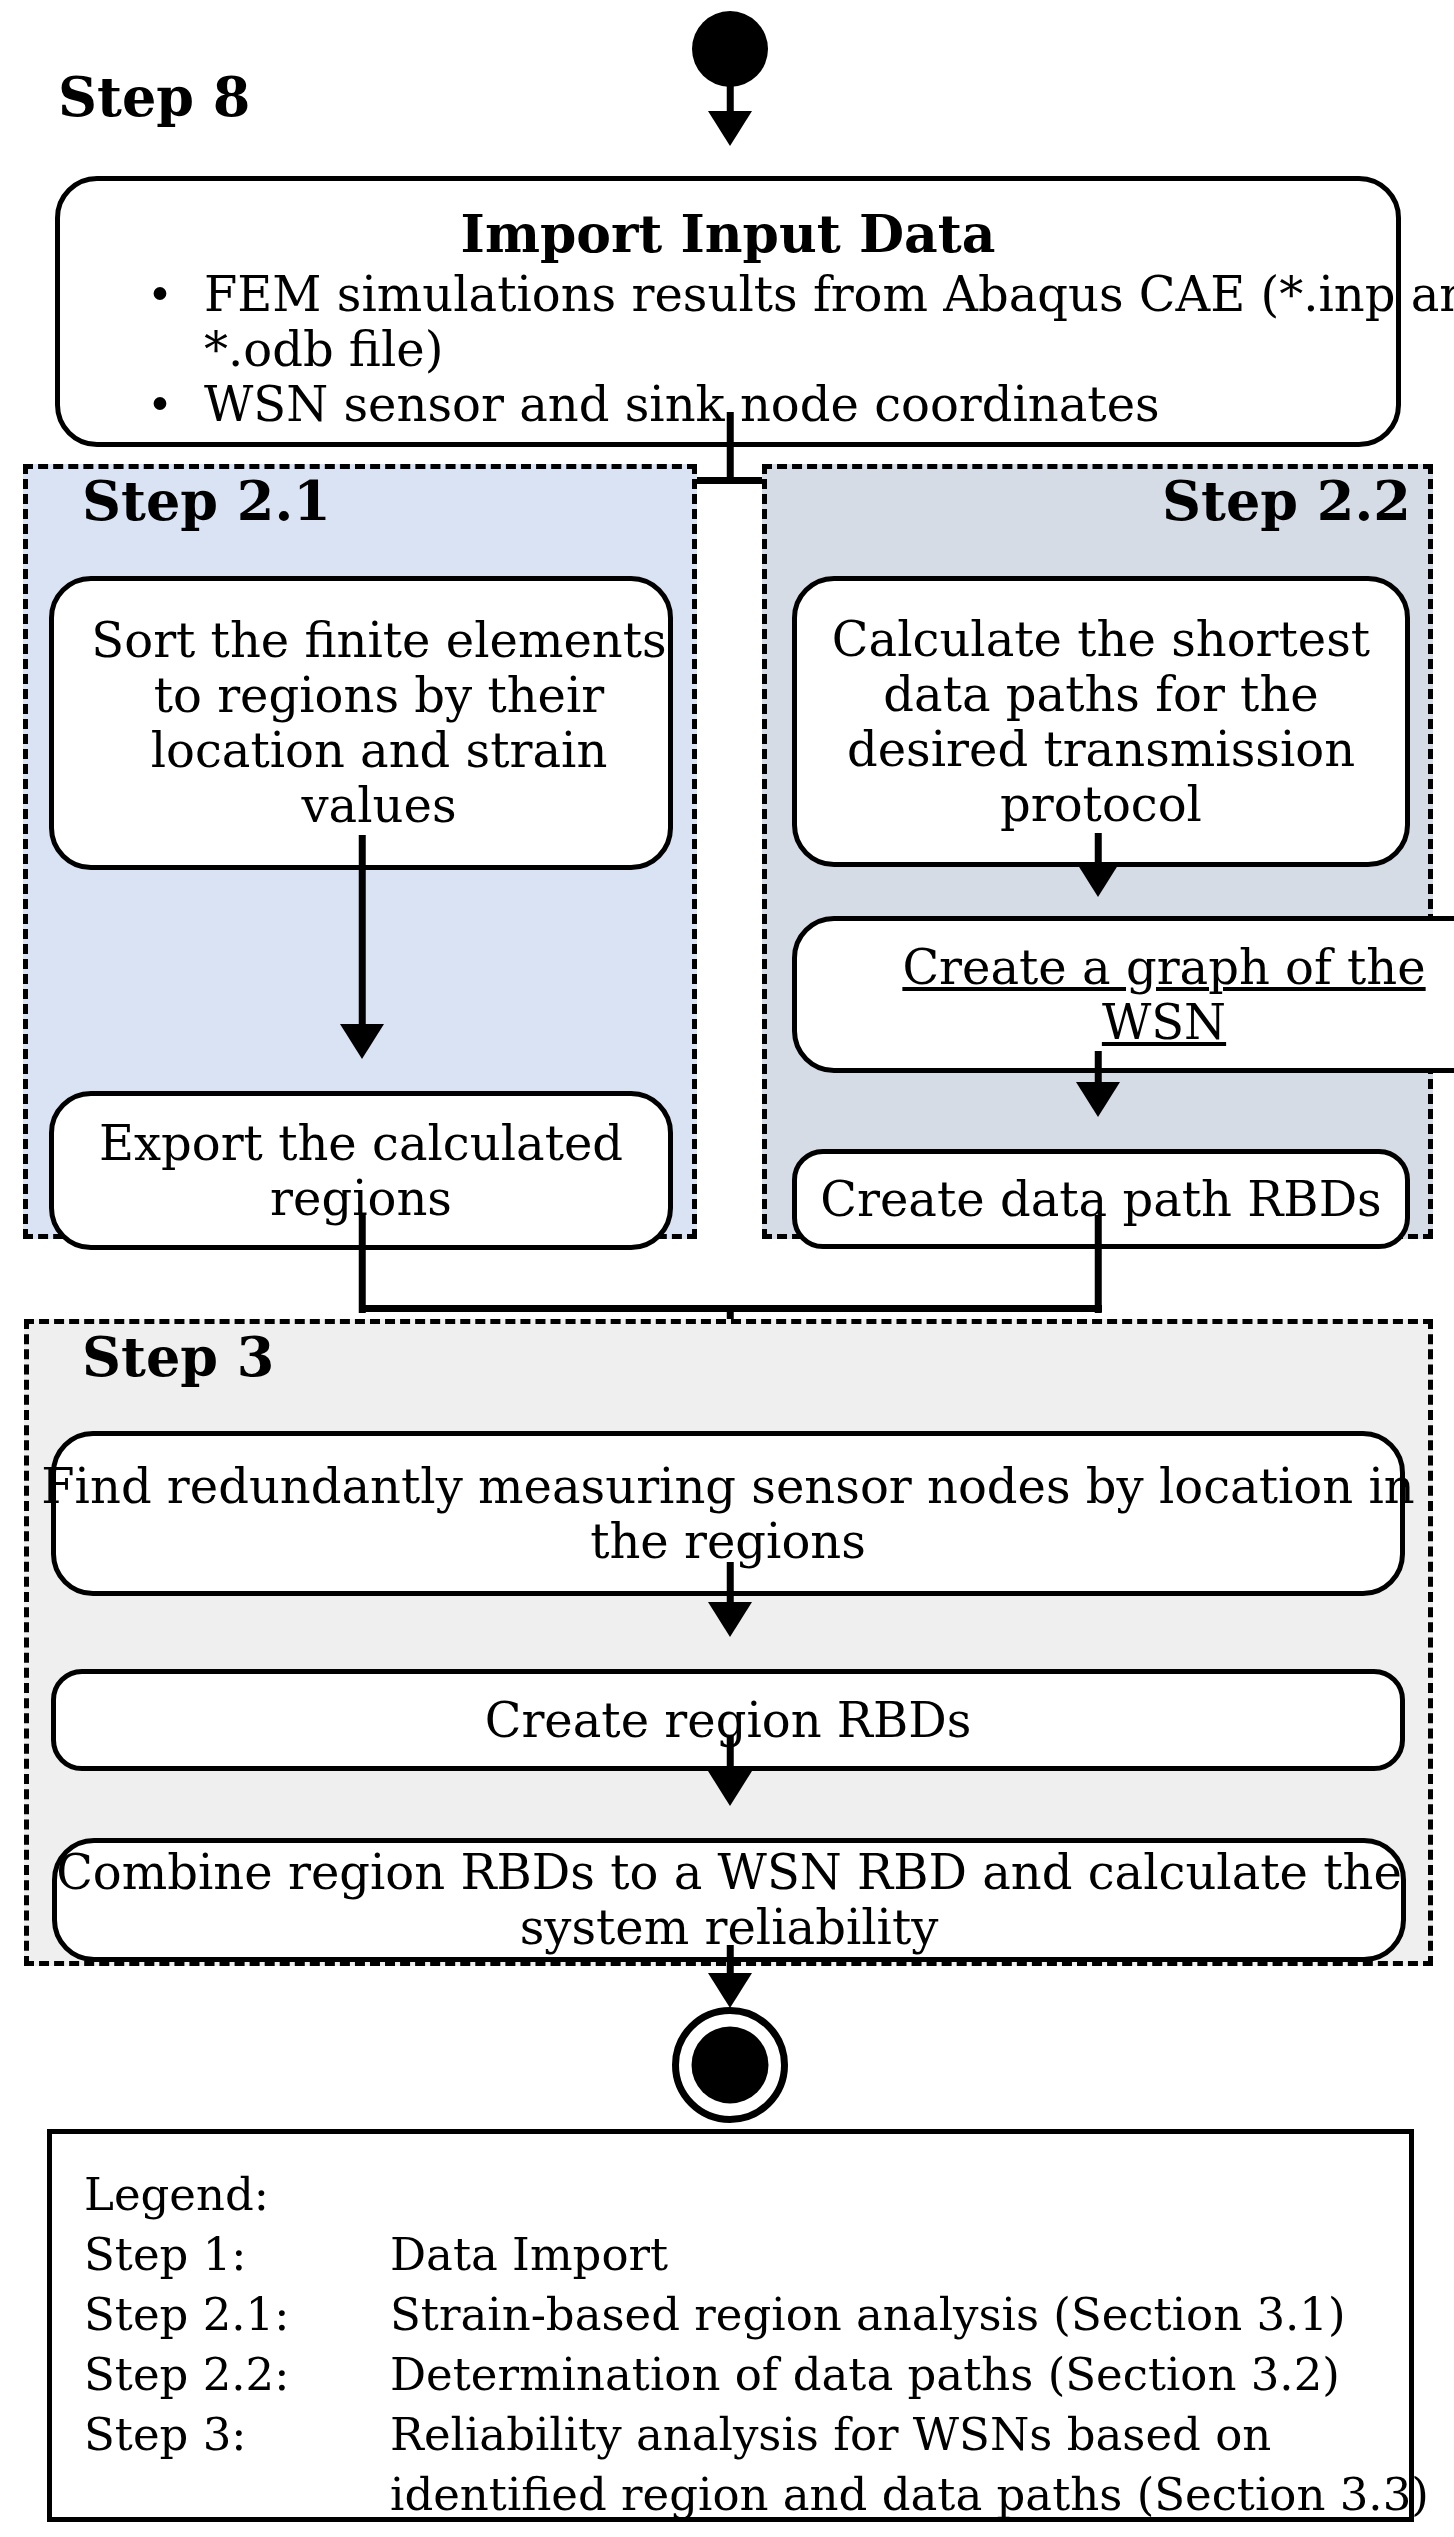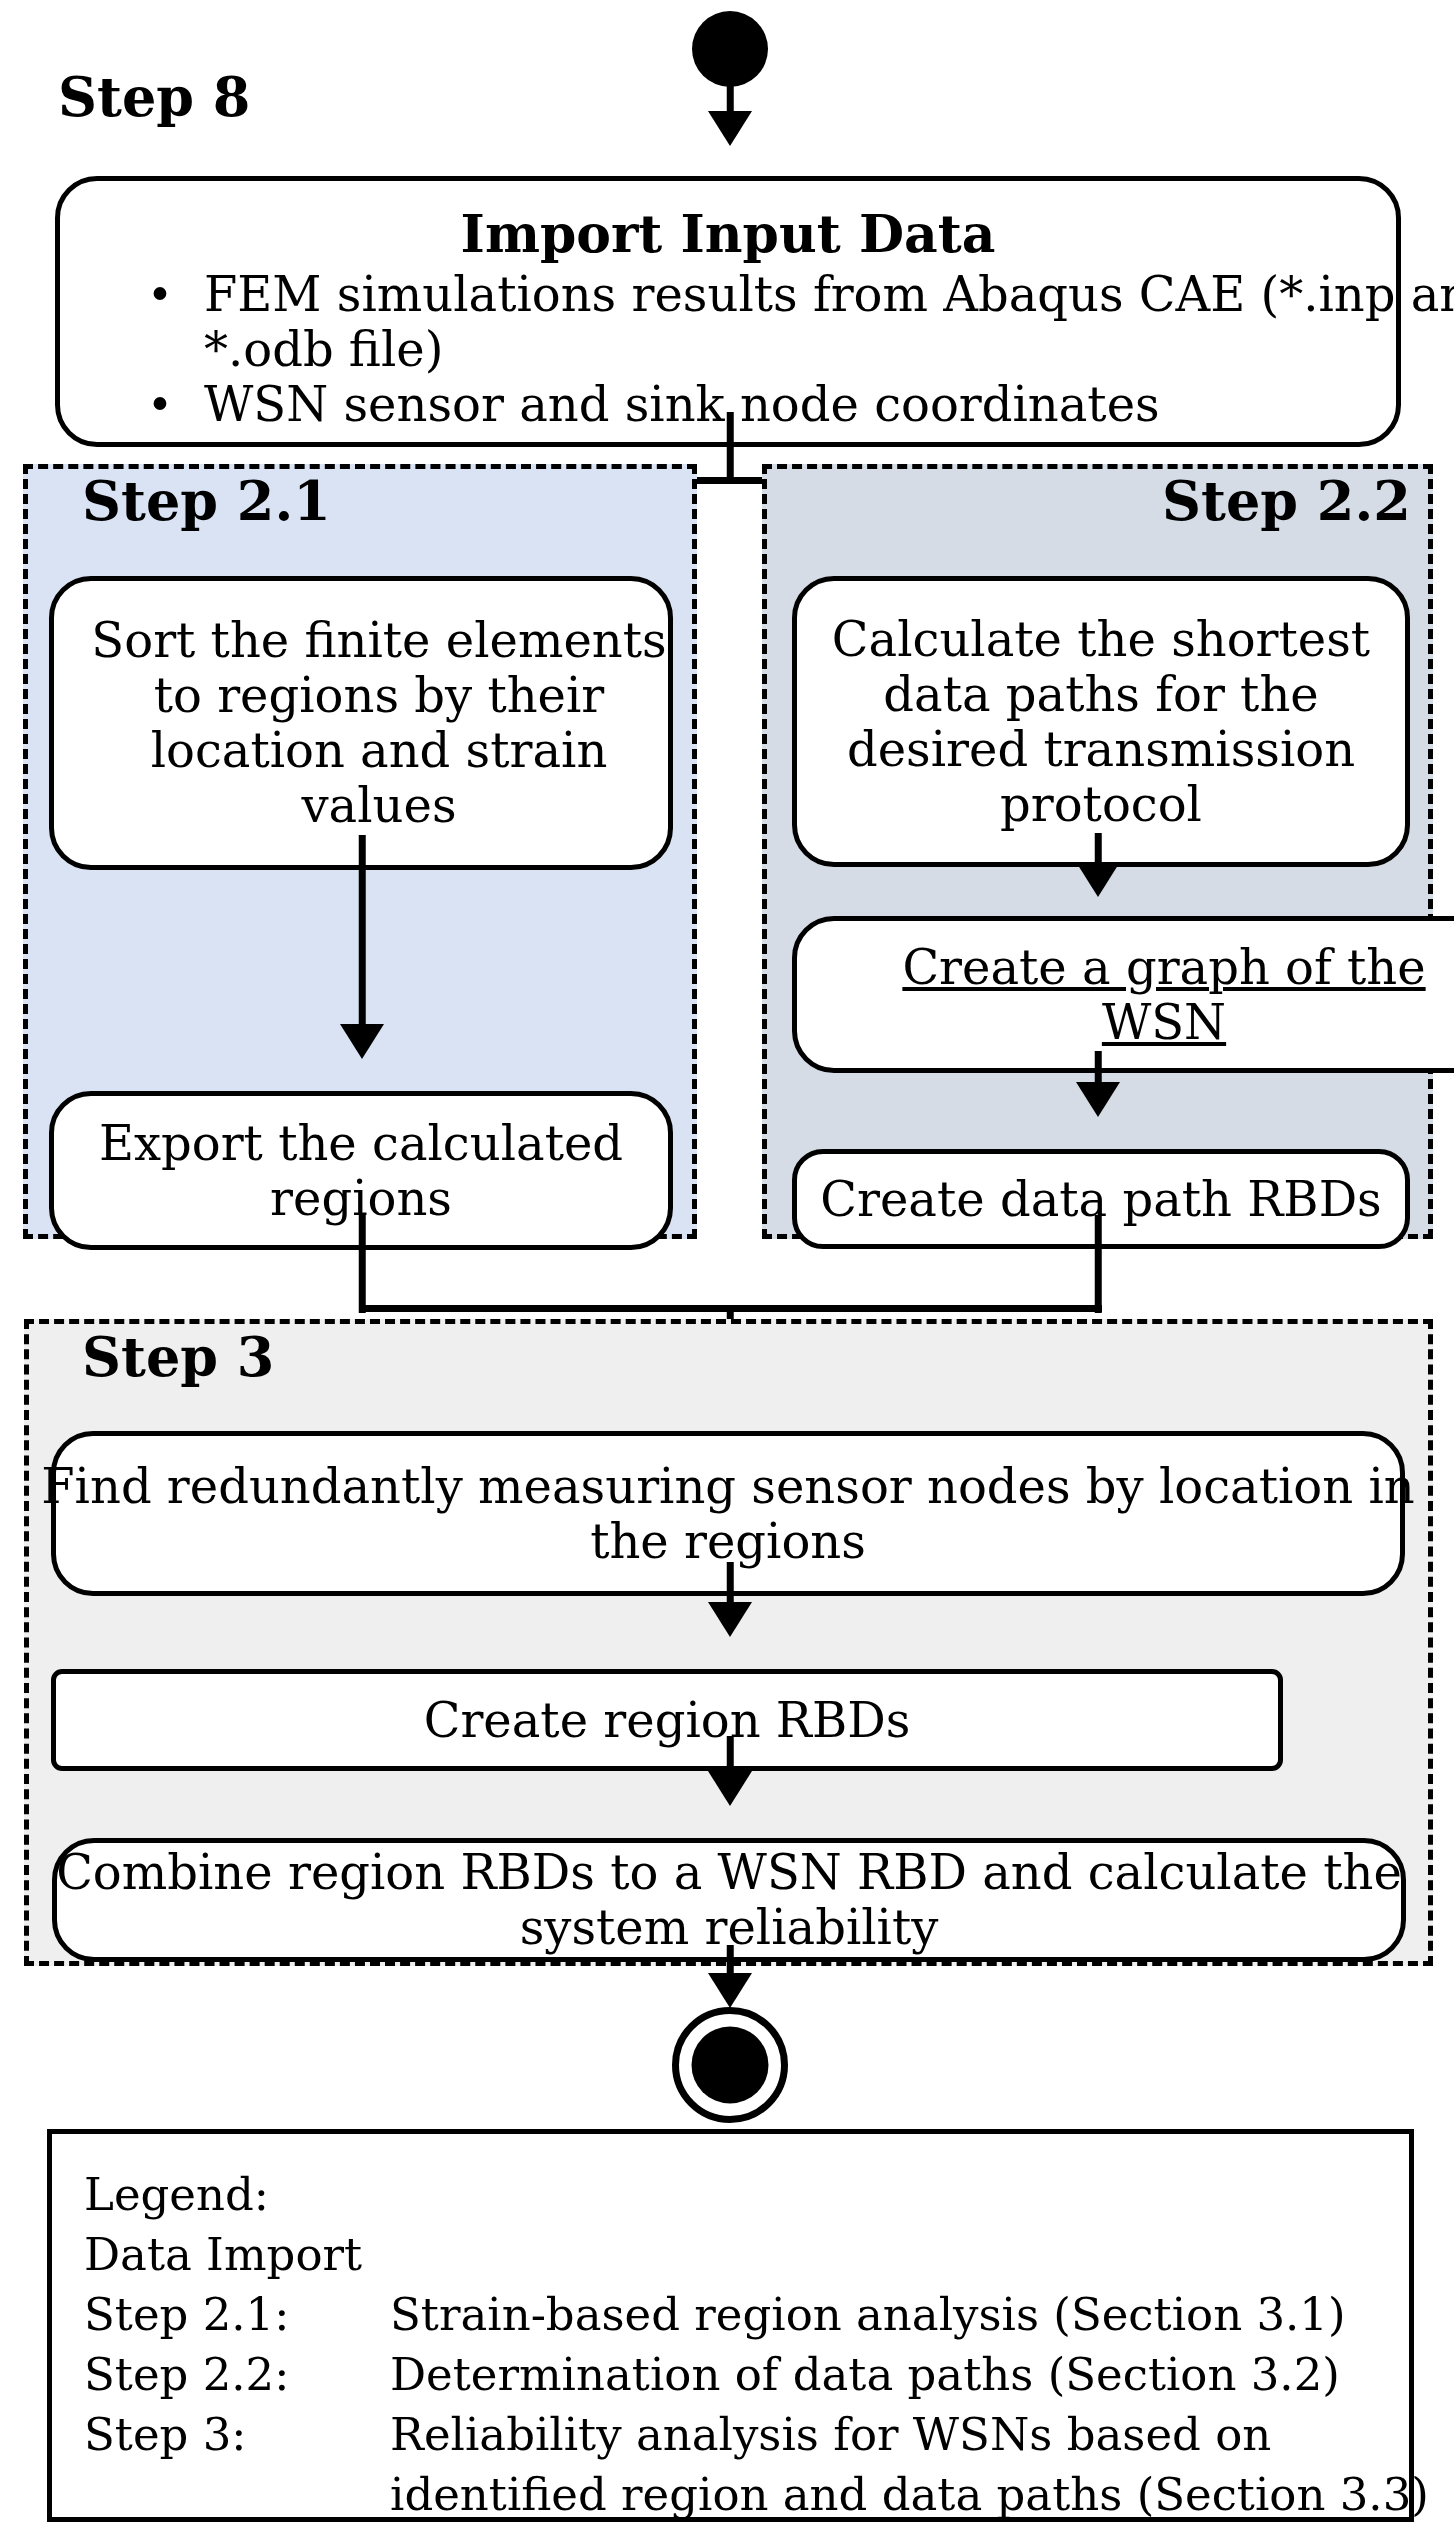--- a/index.html
+++ b/index.html
@@ -128,21 +128,21 @@
   <div class="step-label" style="left:82px;top:1330px;">Step 3</div>
 
   <div class="box" style="left:51px;top:1399px;width:1354px;height:165px;">
     <div class="ln">Find redundantly measuring sensor nodes by location in</div>
     <div class="ln">the regions</div>
   </div>
 
   <div class="vline" style="left:730px;top:1562px;height:42px;"></div>
   <div class="ahead" style="left:730px;top:1602px;"></div>
 
-  <div class="box" style="left:51px;top:1637px;width:1232px;height:102px;border-radius:11px;">
+  <div class="box" style="left:51px;top:1637px;width:1354px;height:102px;border-radius:31px;">
     <div class="ln">Create region RBDs</div>
   </div>
 
   <div class="vline" style="left:730px;top:1736px;height:38px;"></div>
   <div class="ahead" style="left:730px;top:1771px;"></div>
 
   <div class="box" style="left:52px;top:1806px;width:1354px;height:124px;">
     <div class="ln">Combine region RBDs to a WSN RBD and calculate the</div>
     <div class="ln">system reliability</div>
   </div>
@@ -150,20 +150,21 @@
   <div class="vline" style="left:730px;top:1945px;height:29px;"></div>
   <div class="ahead" style="left:730px;top:1973px;"></div>
   <div id="end-ring" class="circle" style="left:730px;top:2065px;"></div>
   <div id="end-core" class="circle" style="left:730px;top:2065px;"></div>
 
   <div id="legend-box" style="left:47px;top:2129px;width:1367px;height:393px;">
     <div class="legend-row">
       <div class="legend-term legend-title">Legend:</div>
     </div>
     <div class="legend-row">
+      <div class="legend-term">Step 1:</div>
       <div class="legend-desc">Data Import</div>
     </div>
     <div class="legend-row">
       <div class="legend-term">Step 2.1:</div>
       <div class="legend-desc">Strain-based region analysis (Section 3.1)</div>
     </div>
     <div class="legend-row">
       <div class="legend-term">Step 2.2:</div>
       <div class="legend-desc">Determination of data paths (Section 3.2)</div>
     </div>

